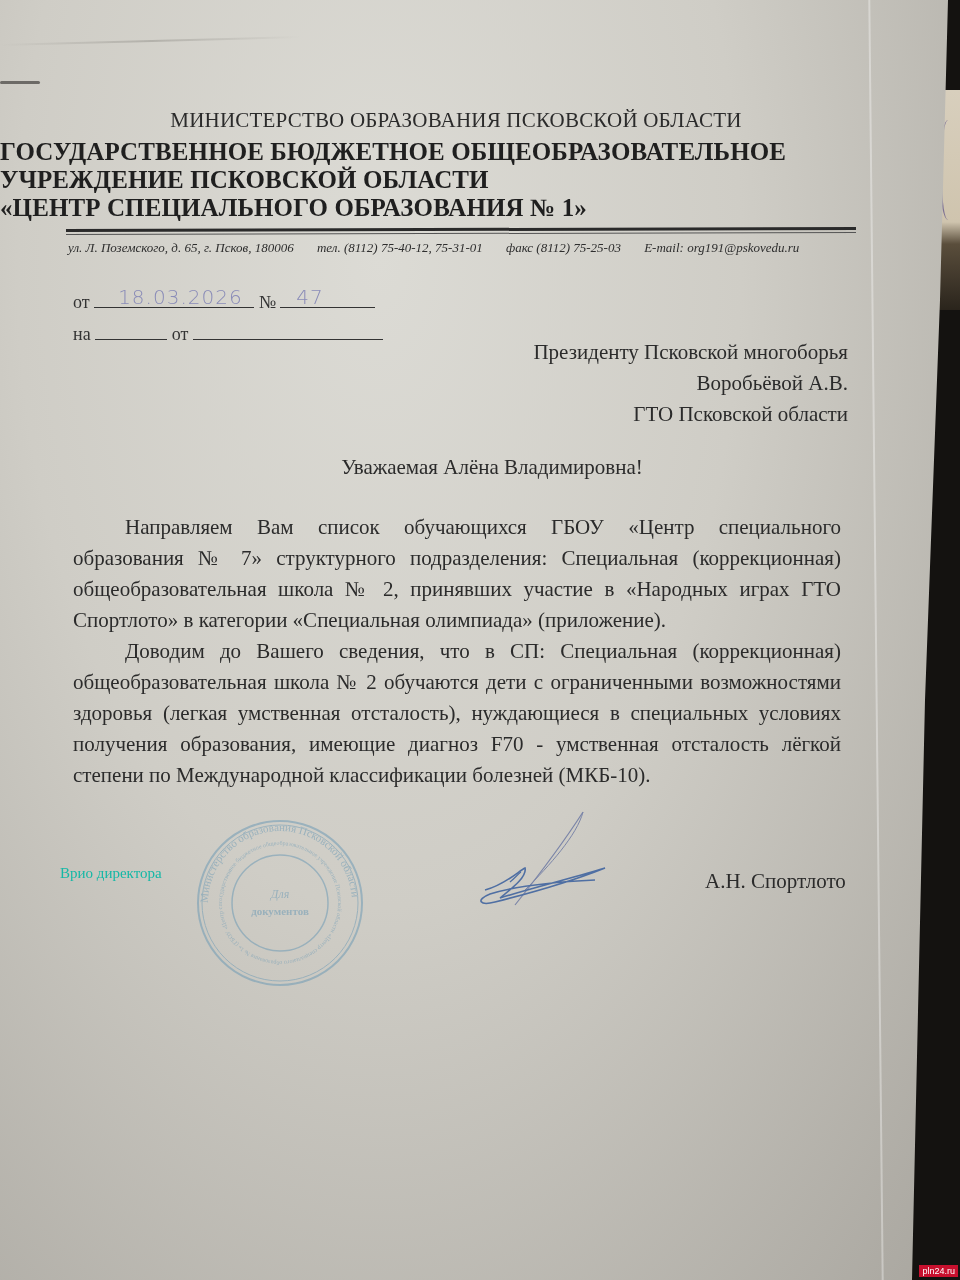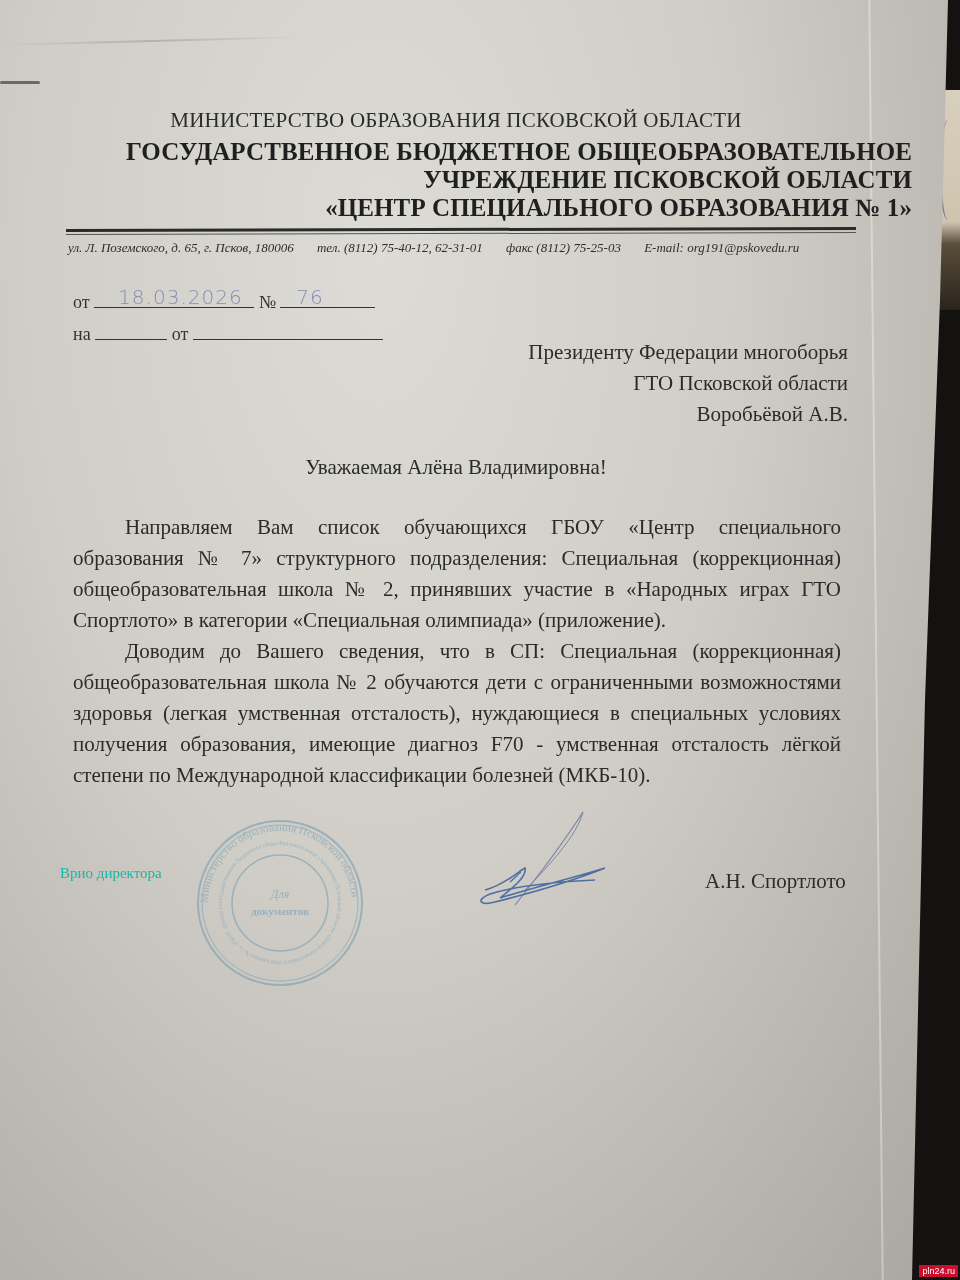--- a/index.html
+++ b/index.html
@@ -33,21 +33,21 @@
   .crease {
     position: absolute; left: 875px; top: 0; width: 2px; height: 1280px;
     background: rgba(255,255,255,.35); transform: rotate(-0.6deg);
   }
   .doc { position: absolute; left: 0; top: 0; width: 960px; color: #2a2a2a; }
   .ministry {
     position: absolute; left: 0; width: 912px; top: 108px; text-align: center;
     font-size: 21px; letter-spacing: 0.2px; color: #2b2b2b;
   }
   .inst {
-    position: absolute; left: 0; width: 912px; text-align: right;
+    position: absolute; left: 0; width: 912px; text-align: left;
     font-size: 25px; font-weight: bold; color: #1f1f1f; letter-spacing: 0.1px;
   }
   .inst.l1 { top: 138px; }
   .inst.l2 { top: 166px; }
   .inst.l3 { top: 194px; }
   .header-rule {
     position: absolute; left: 66px; top: 228px; width: 790px; height: 0;
     border-top: 3px solid #2a2a2a; transform: rotate(-0.15deg);
   }
   .header-rule2 {
@@ -55,21 +55,21 @@
     border-top: 1px solid #555; transform: rotate(-0.15deg);
   }
   .contacts {
     position: absolute; left: 68px; top: 240px; font-size: 13px; color: #2e2e2e; white-space: nowrap;
   }
   .contacts span { margin-right: 20px; font-style: italic; }
   .reg { position: absolute; font-size: 18px; color: #333; }
   .reg-line { display: inline-block; border-bottom: 1px solid #333; vertical-align: baseline; position: relative; height: 16px; }
   .hand { font-family: "DejaVu Sans", sans-serif; color: #8a8cb8; font-size: 20px; font-weight: 300; position: absolute; bottom: -2px; letter-spacing: 1px; }
   .addressee { position: absolute; right: 112px; text-align: right; font-size: 21px; color: #2b2b2b; line-height: 31px; top: 337px; }
-  .salutation { position: absolute; left: 0; width: 912px; text-align: center; top: 455px; font-size: 21px; color: #2b2b2b; }
+  .salutation { position: absolute; left: 0; width: 912px; text-align: center; top: 455px; font-size: 21px; color: #2b2b2b; padding-left: 36px; }
   .body-text {
     position: absolute; left: 73px; width: 768px; font-size: 21px; line-height: 31px;
     text-align: justify; color: #2b2b2b; top: 512px;
   }
   .body-text p { margin: 0; text-indent: 52px; }
   .sig-title { position: absolute; left: 60px; top: 865px; font-size: 15px; color: #14b8a6; }
   .sig-name { position: absolute; left: 705px; top: 869px; font-size: 21px; color: #2b2b2b; }
   .stamp { position: absolute; left: 190px; top: 818px; width: 180px; height: 170px; opacity: .55; }
   .signature { position: absolute; left: 455px; top: 810px; width: 190px; height: 110px; }
   .watermark {
@@ -92,46 +92,46 @@
 <div class="doc">
   <div class="ministry">МИНИСТЕРСТВО ОБРАЗОВАНИЯ ПСКОВСКОЙ ОБЛАСТИ</div>
   <div class="inst l1">ГОСУДАРСТВЕННОЕ БЮДЖЕТНОЕ ОБЩЕОБРАЗОВАТЕЛЬНОЕ</div>
   <div class="inst l2">УЧРЕЖДЕНИЕ ПСКОВСКОЙ ОБЛАСТИ</div>
   <div class="inst l3">«ЦЕНТР СПЕЦИАЛЬНОГО ОБРАЗОВАНИЯ № 1»</div>
   <div class="header-rule"></div>
   <div class="header-rule2"></div>
 
   <div class="contacts">
     <span>ул. Л. Поземского, д. 65, г. Псков, 180006</span>
-    <span>тел. (8112) 75-40-12, 62-31-01</span>
+    <span>тел. (8112) 75-40-12, 75-31-01</span>
     <span>факс (8112) 75-25-03</span>
     <span>E-mail: org191@pskovedu.ru</span>
   </div>
 
   <div class="reg" style="left:73px; top:291px;">
     <span>от</span>
     <span class="reg-line" style="width:160px;">
       <span class="hand" style="left:24px;">18.03.2026</span>
     </span>
     <span>№</span>
     <span class="reg-line" style="width:95px;">
-      <span class="hand" style="left:16px;">76</span>
+      <span class="hand" style="left:16px;">47</span>
     </span>
   </div>
   <div class="reg" style="left:73px; top:323px;">
     <span>на</span>
     <span class="reg-line" style="width:72px;"></span>
     <span>от</span>
     <span class="reg-line" style="width:190px;"></span>
   </div>
 
   <div class="addressee">
-    <div>Президенту Федерации многоборья</div>
+    <div>Президенту Псковской многоборья</div>
+    <div>Воробьёвой А.В.</div>
     <div>ГТО Псковской области</div>
-    <div>Воробьёвой А.В.</div>
   </div>
 
   <div class="salutation">Уважаемая Алёна Владимировна!</div>
 
   <div class="body-text">
     <p>Направляем Вам список обучающихся ГБОУ «Центр специального образования № 7» структурного подразделения: Специальная (коррекционная) общеобразовательная школа № 2, принявших участие в «Народных играх ГТО Спортлото» в категории «Специальная олимпиада» (приложение).</p>
     <p>Доводим до Вашего сведения, что в СП: Специальная (коррекционная) общеобразовательная школа № 2 обучаются дети с ограниченными возможностями здоровья (легкая умственная отсталость), нуждающиеся в специальных условиях получения образования, имеющие диагноз F70 - умственная отсталость лёгкой степени по Международной классификации болезней (МКБ-10).</p>
   </div>
 
   <div class="sig-title">Врио директора</div>

